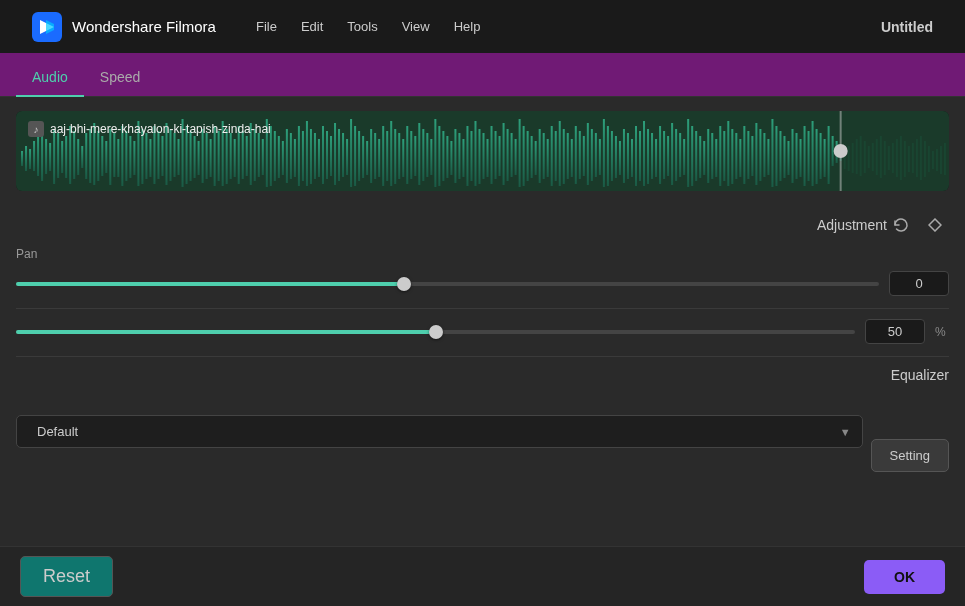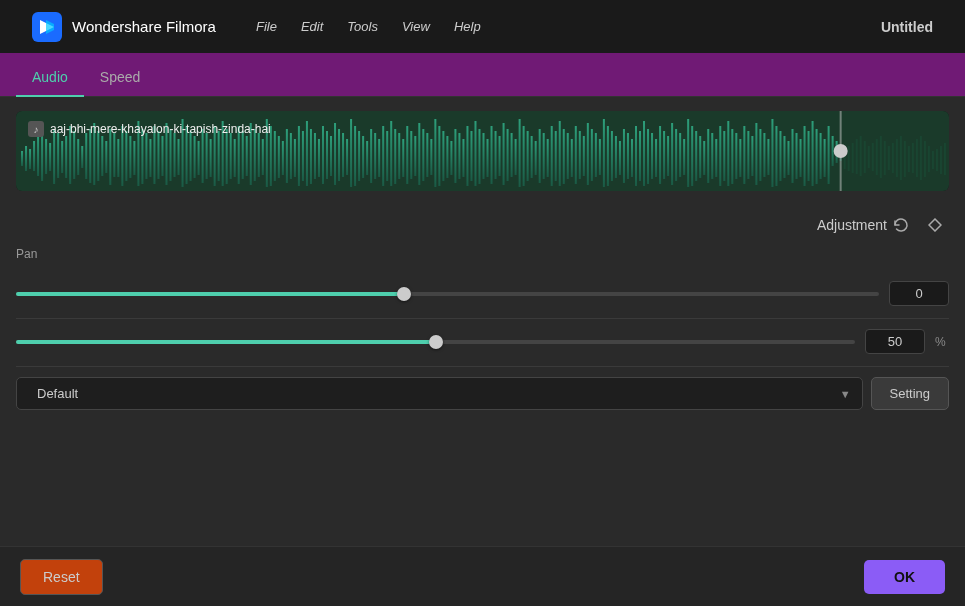--- a/index.html
+++ b/index.html
@@ -39,21 +39,20 @@
       display: flex;
       gap: 4px;
       flex: 1;
     }
     .menu-item {
       color: #ccc;
       font-size: 13px;
       padding: 5px 10px;
       cursor: pointer;
       border-radius: 4px;
-      font-style: italic;
     }
     #title-text {
       color: #ccc;
       font-size: 14px;
       margin-left: auto;
       font-weight: bold;
     }
 
     
     #content {
@@ -271,39 +270,40 @@
       pointer-events: none;
     }
     .eq-setting-btn {
       background: #3a3a3a;
       border: 1px solid #555;
       border-radius: 5px;
       color: #ccc;
       font-size: 13px;
       padding: 8px 18px;
       cursor: pointer;
+      margin-top: 48px;
     }
 
     
     #footer {
       background: #252525;
       height: 60px;
       display: flex;
       align-items: center;
       justify-content: space-between;
       padding: 0 20px;
       border-top: 1px solid #333;
       flex-shrink: 0;
     }
     .reset-btn {
-      background: #c2410c;
+      background: #0f766e;
       border: 1px solid #555;
       border-radius: 5px;
       color: #ccc;
-      font-size: 14px;
+      font-size: 18px;
       padding: 9px 22px;
       cursor: pointer;
     }
     .ok-btn {
       background: #8b5cf6;
       border: none;
       border-radius: 5px;
       color: #111;
       font-size: 14px;
       font-weight: 600;
@@ -616,21 +616,21 @@
         </div>
         <div class="icon-btn" title="Keyframe">
           <svg width="14" height="14" viewBox="0 0 14 14" fill="none">
             <path d="M7 1 L13 7 L7 13 L1 7 Z" stroke="#aaa" stroke-width="1.5" fill="none"></path>
           </svg>
         </div>
       </div>
     </div>
 
     <div style="margin-bottom: 12px;">
-      <div style="font-size:12px; color:#999; margin-bottom:20px;">Pan</div>
+      <div style="font-size:12px; color:#999; margin-bottom:10px;">Pan</div>
       <div class="slider-row">
         <div class="slider-track">
           <div class="slider-fill" style="width: 45%;"></div>
           <div class="slider-thumb" style="left: 45%;"></div>
         </div>
         <div class="slider-value-box">0</div>
       </div>
     </div>
 
     <div class="divider"></div>
@@ -640,20 +640,23 @@
       <div class="slider-track">
         <div class="slider-fill" style="width: 50%;"></div>
         <div class="slider-thumb" style="left: 50%;"></div>
       </div>
       <div class="slider-value-box">50</div>
       <span class="slider-unit">%</span>
     </div>
 
     <div class="divider"></div>
 
+    <div class="section-header">
+      <span class="section-title">Equalizer</span>
+    </div>
     <div class="eq-row">
       <div class="eq-select-wrapper">
         <select>
           <option>Default</option>
           <option>Classical</option>
           <option>Dance</option>
           <option>Deep</option>
           <option>Electronic</option>
           <option>Hip Hop</option>
           <option>Jazz</option>

